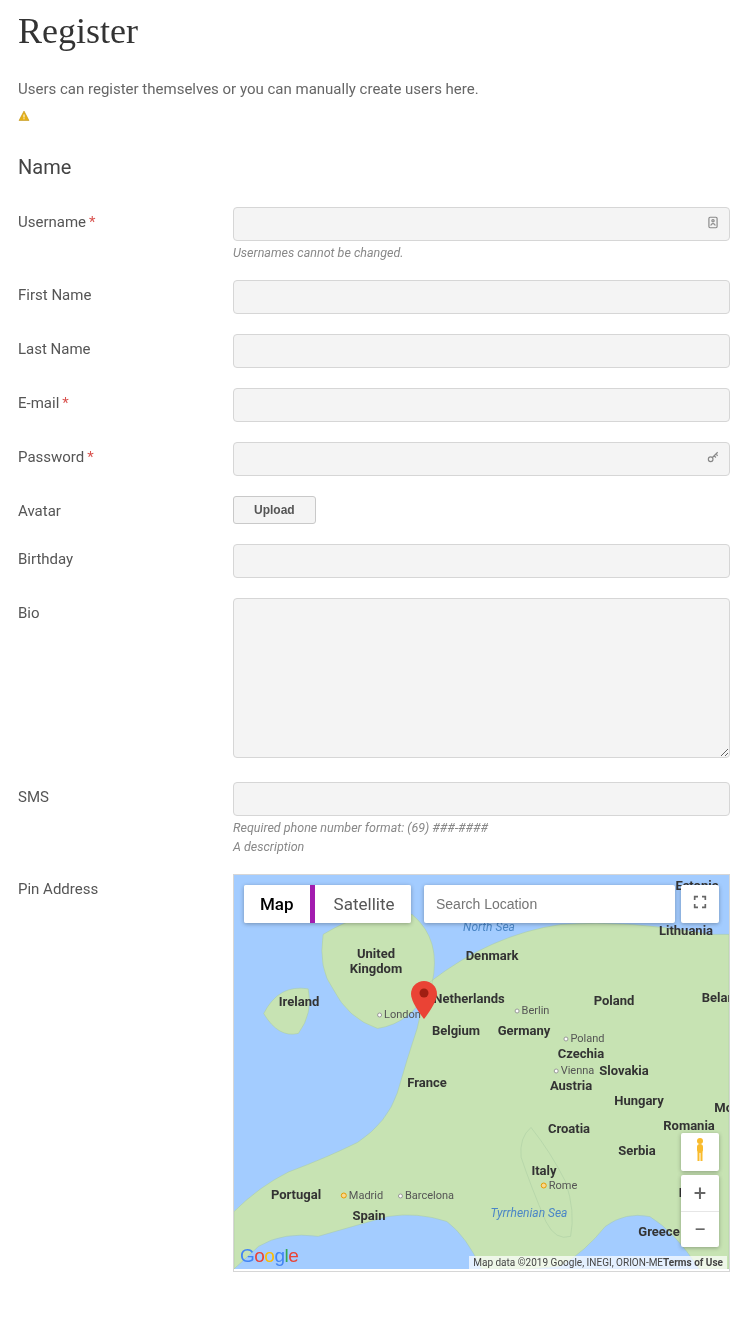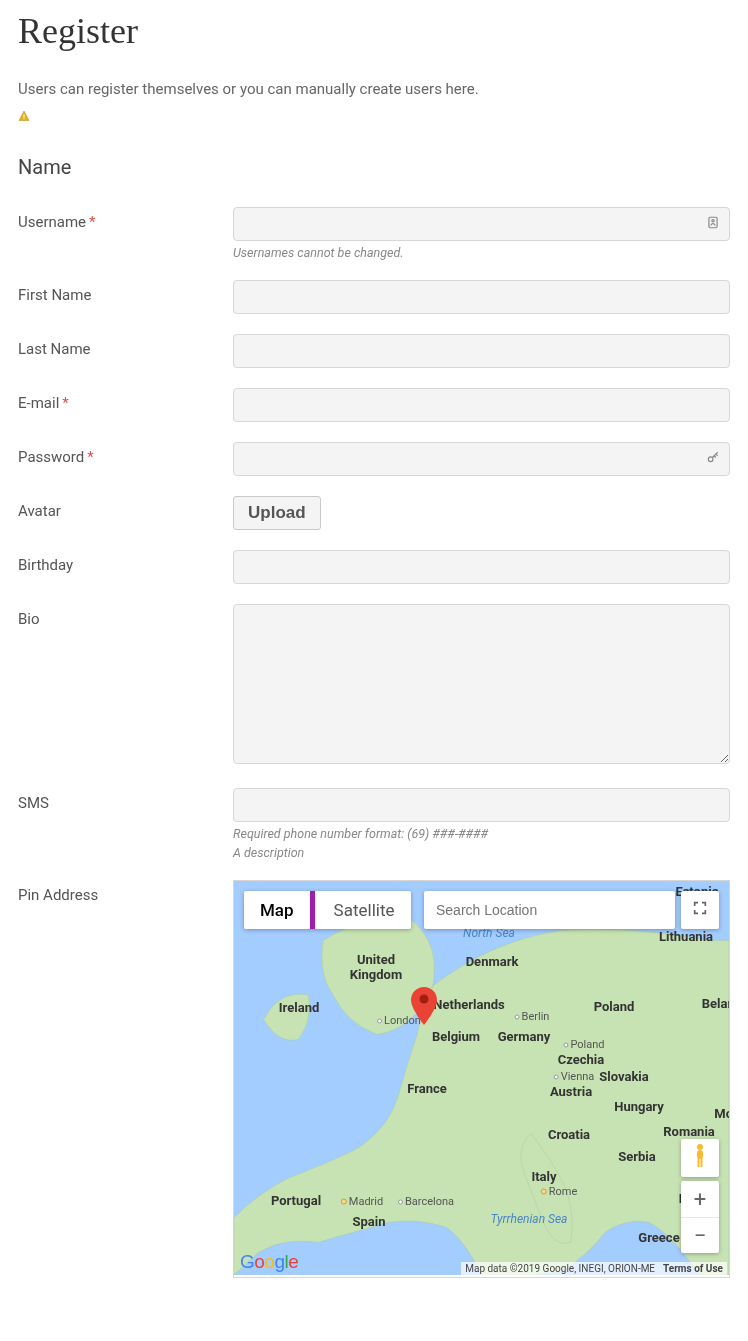--- a/index.html
+++ b/index.html
@@ -81,22 +81,22 @@
   .hint {
     font-style: italic;
     font-size: 12.5px;
     color: #888;
     margin-top: 4px;
   }
   .btn-upload {
     background: #f4f4f4;
     border: 1px solid #c9c9c9;
     border-radius: 3px;
-    padding: 6px 14px;
-    font-size: 17px;
+    padding: 6px 20px;
+    font-size: 12px;
     font-weight: 600;
     color: #555;
     cursor: pointer;
   }
   
   .map-wrap {
     position: relative;
     width: 100%;
     height: 398px;
     border: 1px solid #d6d6d6;
@@ -173,21 +173,21 @@
   .map-logo {
     position: absolute; left: 6px; bottom: 4px;
     font-family: "Product Sans", Arial, sans-serif;
     font-size: 19px; font-weight: 500;
     letter-spacing: -0.5px;
   }
   .map-logo .g1{color:#4285F4}.map-logo .g2{color:#EA4335}.map-logo .g3{color:#FBBC05}.map-logo .g4{color:#4285F4}.map-logo .g5{color:#34A853}.map-logo .g6{color:#EA4335}
   .map-attrib {
     position: absolute; right: 2px; bottom: 2px;
     font-size: 10px; color: #444;
-    display: flex; gap: 8px;
+    display: flex; 
     background: rgba(255,255,255,0.7);
     padding: 1px 4px;
   }
   .map-attrib a { color: #444; text-decoration: none; font-weight: bold; }
   .country-label {
     position: absolute;
     font-size: 13px;
     color: #333;
     font-weight: 700;
     white-space: nowrap;

